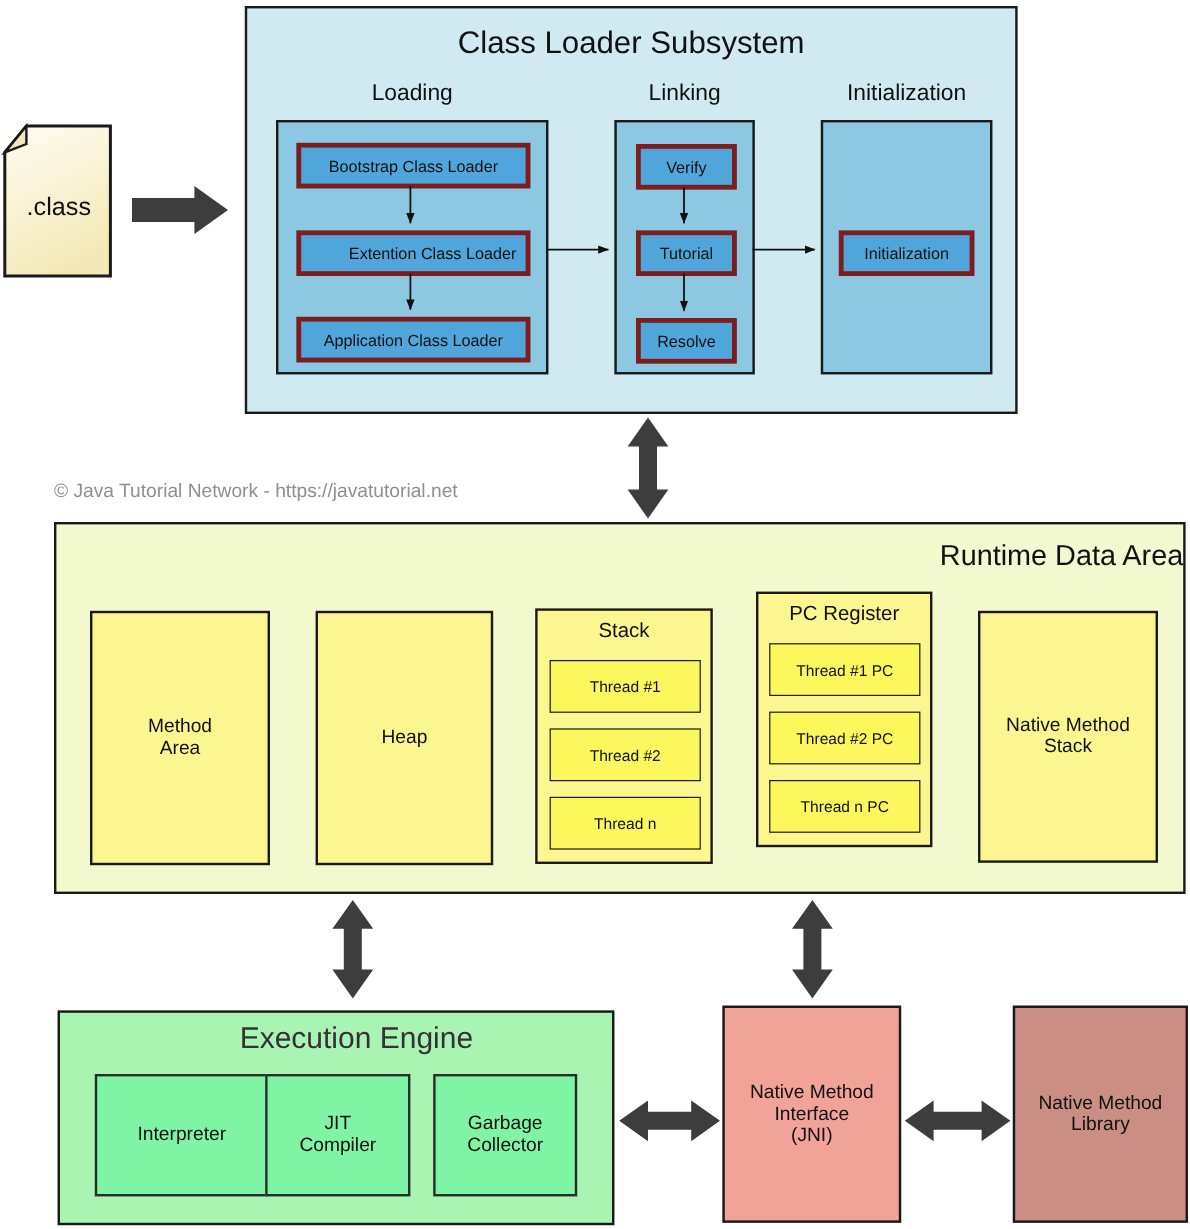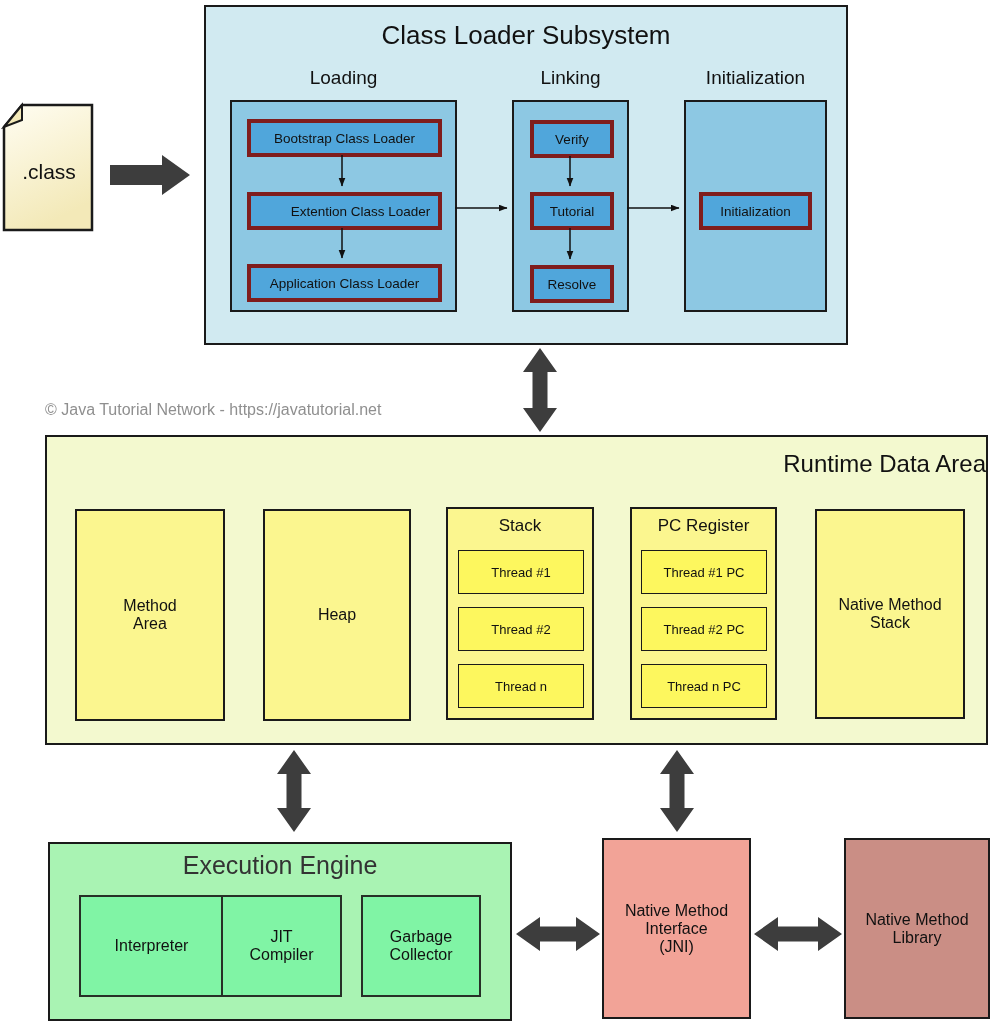--- a/index.html
+++ b/index.html
@@ -37,33 +37,33 @@
   #copyright { position:absolute; left:45px; top:401px; font-size:16px; color:#8f8f8f; }
 
   
   #rda { left:45px; top:435px; width:943px; height:310px; background:var(--rda-bg); }
   #rda .title { position:absolute; top:13px; left:0; width:100%; text-align:right; font-size:24px; }
   .rda-box { position:absolute; background:var(--rda-box-bg); border:2px solid #1a1a1a;
              box-sizing:border-box; font-size:16px; }
   #method-area { left:28px;  top:72px; width:150px; height:212px; }
   #heap        { left:216px; top:72px; width:148px; height:212px; }
   #stack       { left:399px; top:70px; width:148px; height:213px; }
-  #pc-register { left:583px; top:70px; width:147px; height:213px; }
+  #pc-register { left:583px; top:56px; width:147px; height:213px; }
   #nms         { left:768px; top:72px; width:150px; height:210px; }
   .rda-header { position:absolute; top:7px; left:0; width:100%; text-align:center; font-size:17px; }
   .thread { position:absolute; width:126px; height:44px; background:var(--thread-bg);
             border:1.5px solid #1a1a1a; box-sizing:border-box; display:flex; align-items:center;
             justify-content:center; font-size:13px; }
   #stack .thread { left:10px; }
   #pc-register .thread { left:9px; }
   .t1 { top:41px; } .t2 { top:98px; } .t3 { top:155px; }
 
   
   #ee { left:48px; top:842px; width:464px; height:179px; background:var(--ee-bg); }
-  #ee .title { position:absolute; top:7px; left:0; width:100%; text-align:center; font-size:25px; color:#333; }
+  #ee .title { position:absolute; top:7px; left:0; width:100%; text-align:center; font-size:25px; color:#333;padding-left:17px; }
   .ee-item { position:absolute; top:51px; height:102px; background:var(--ee-inner-bg);
              border:2px solid #272f27; box-sizing:border-box; display:flex; align-items:center;
              justify-content:center; text-align:center; font-size:16px; }
   #ee-i1 { left:29px;  width:145px; }
   #ee-i2 { left:171px; width:121px; }
   #ee-i3 { left:311px; width:120px; }
   #jni     { left:602px; top:838px; width:149px; height:181px; background:var(--jni-bg); font-size:16px; }
   #library { left:844px; top:838px; width:146px; height:181px; background:var(--library-bg); font-size:16px; }
 
   #arrow-overlay { position:absolute; left:0; top:0; pointer-events:none; }

